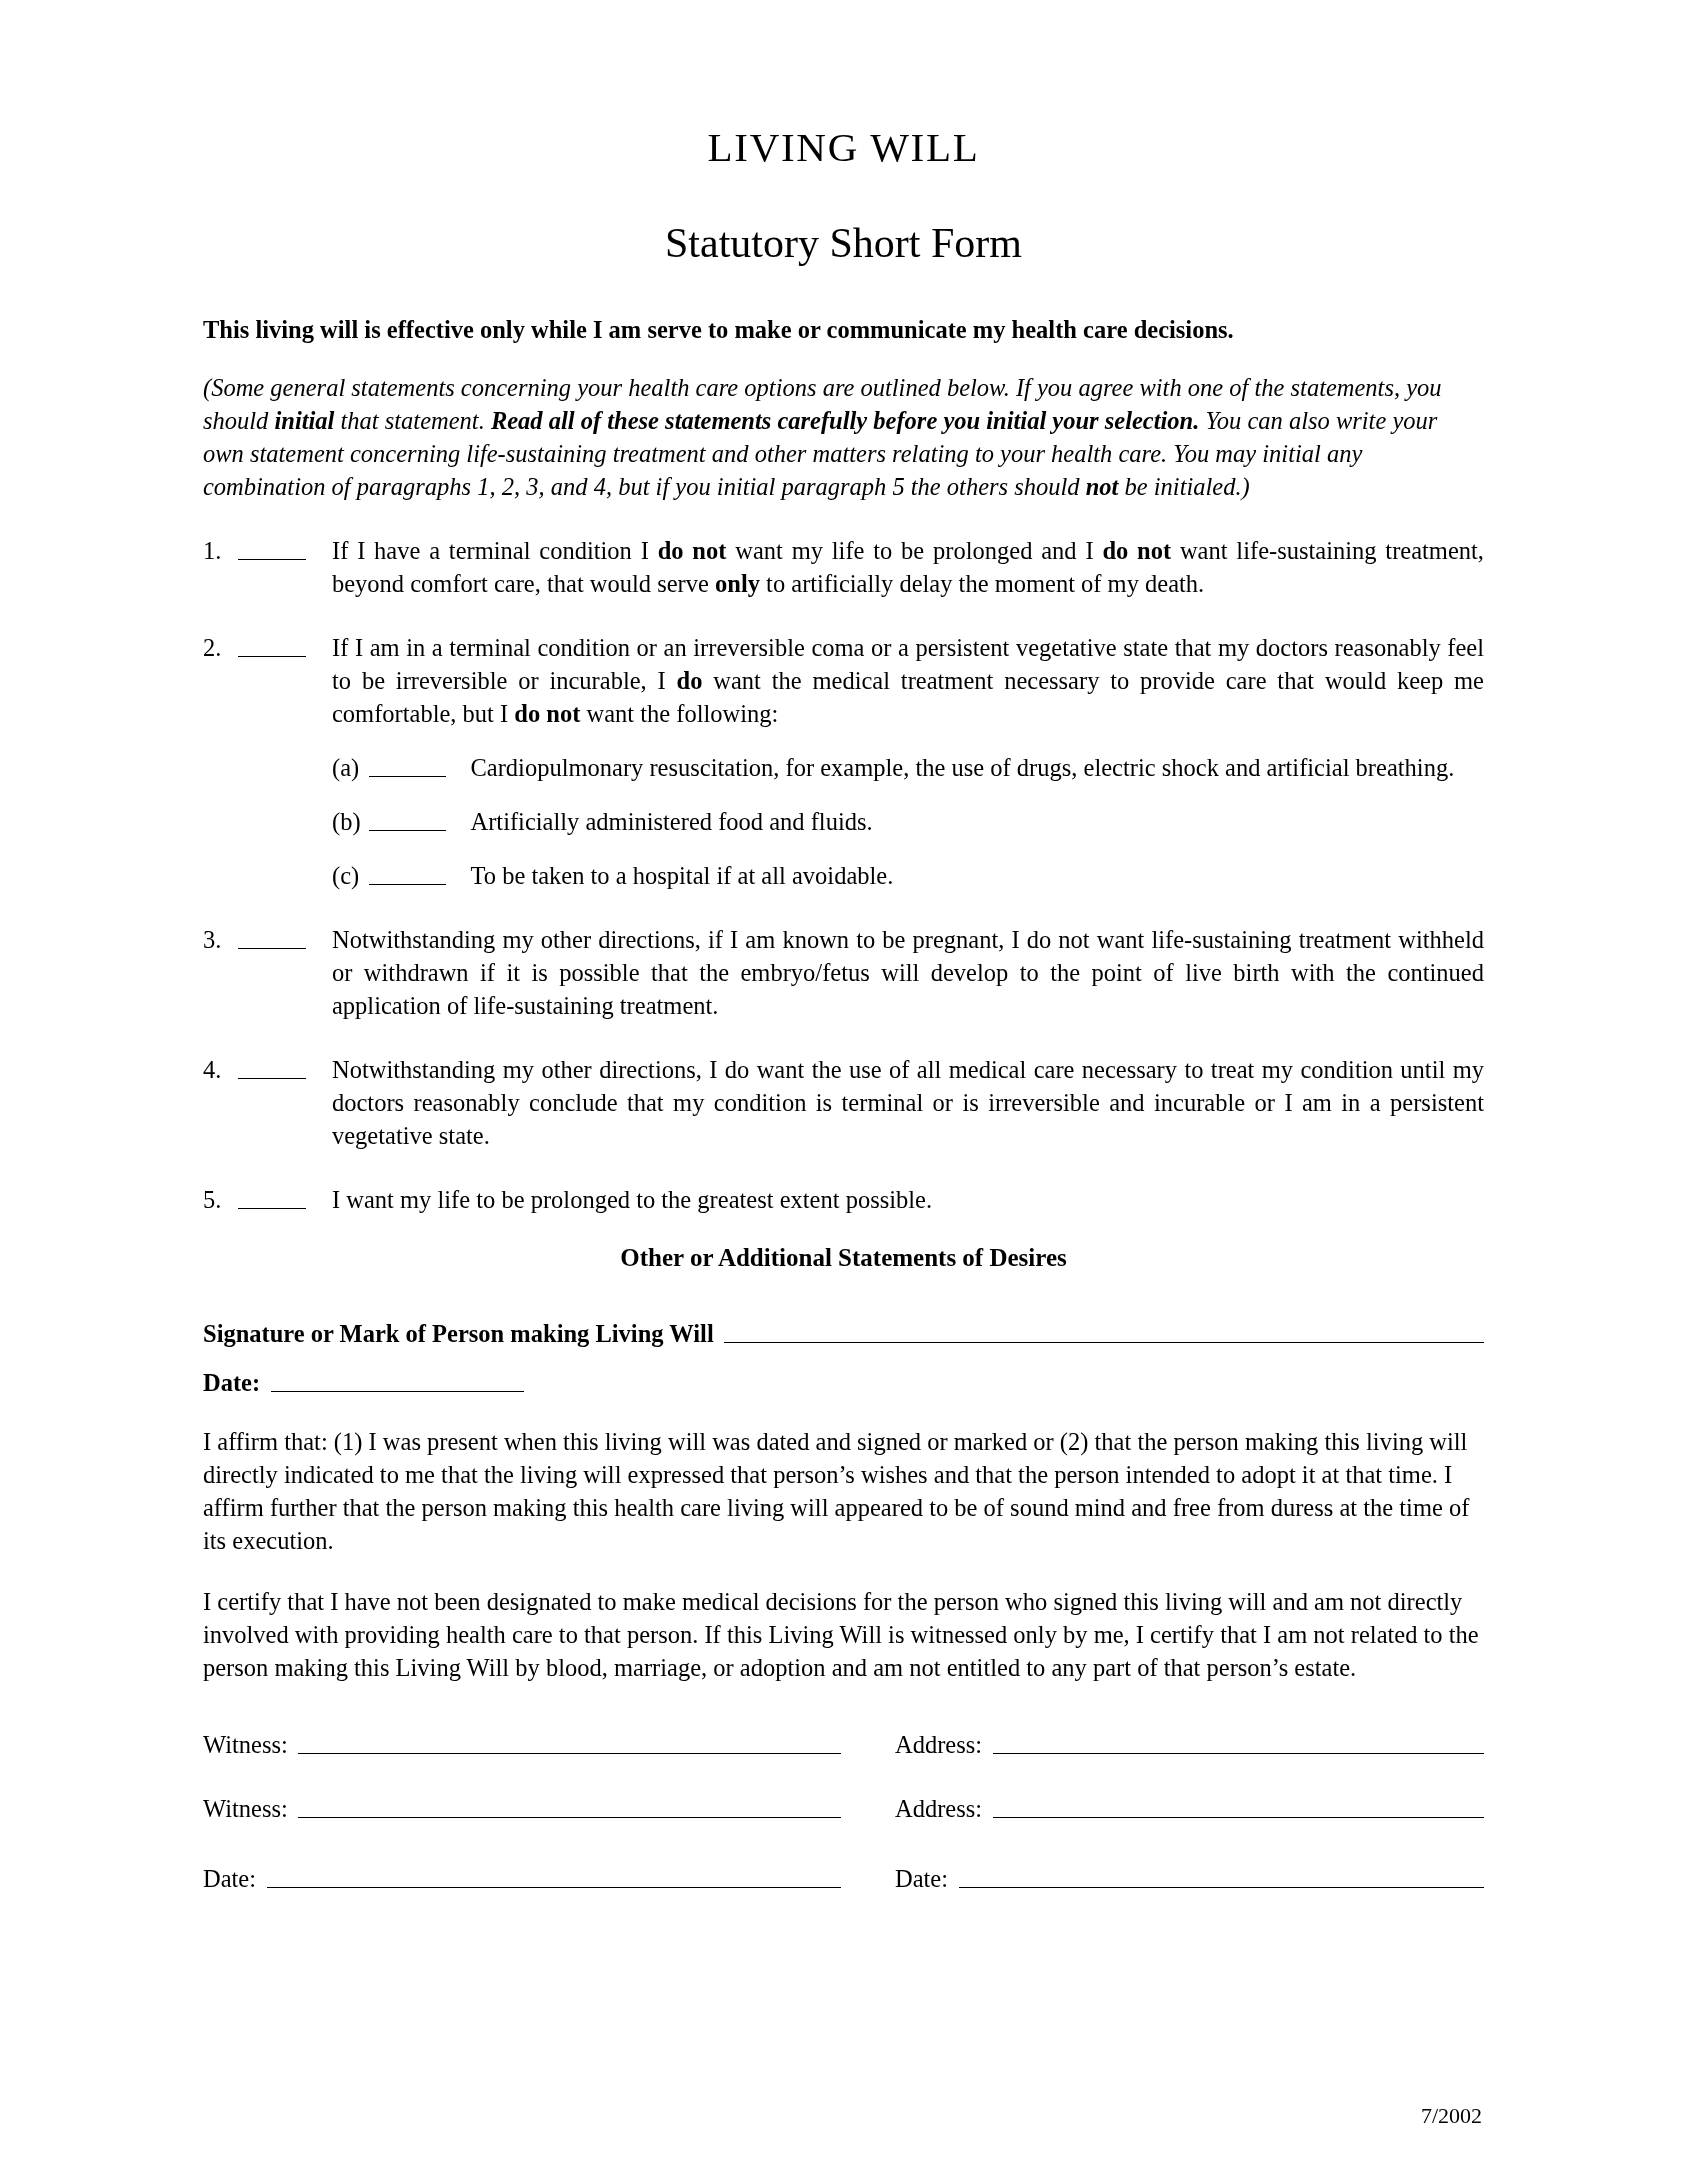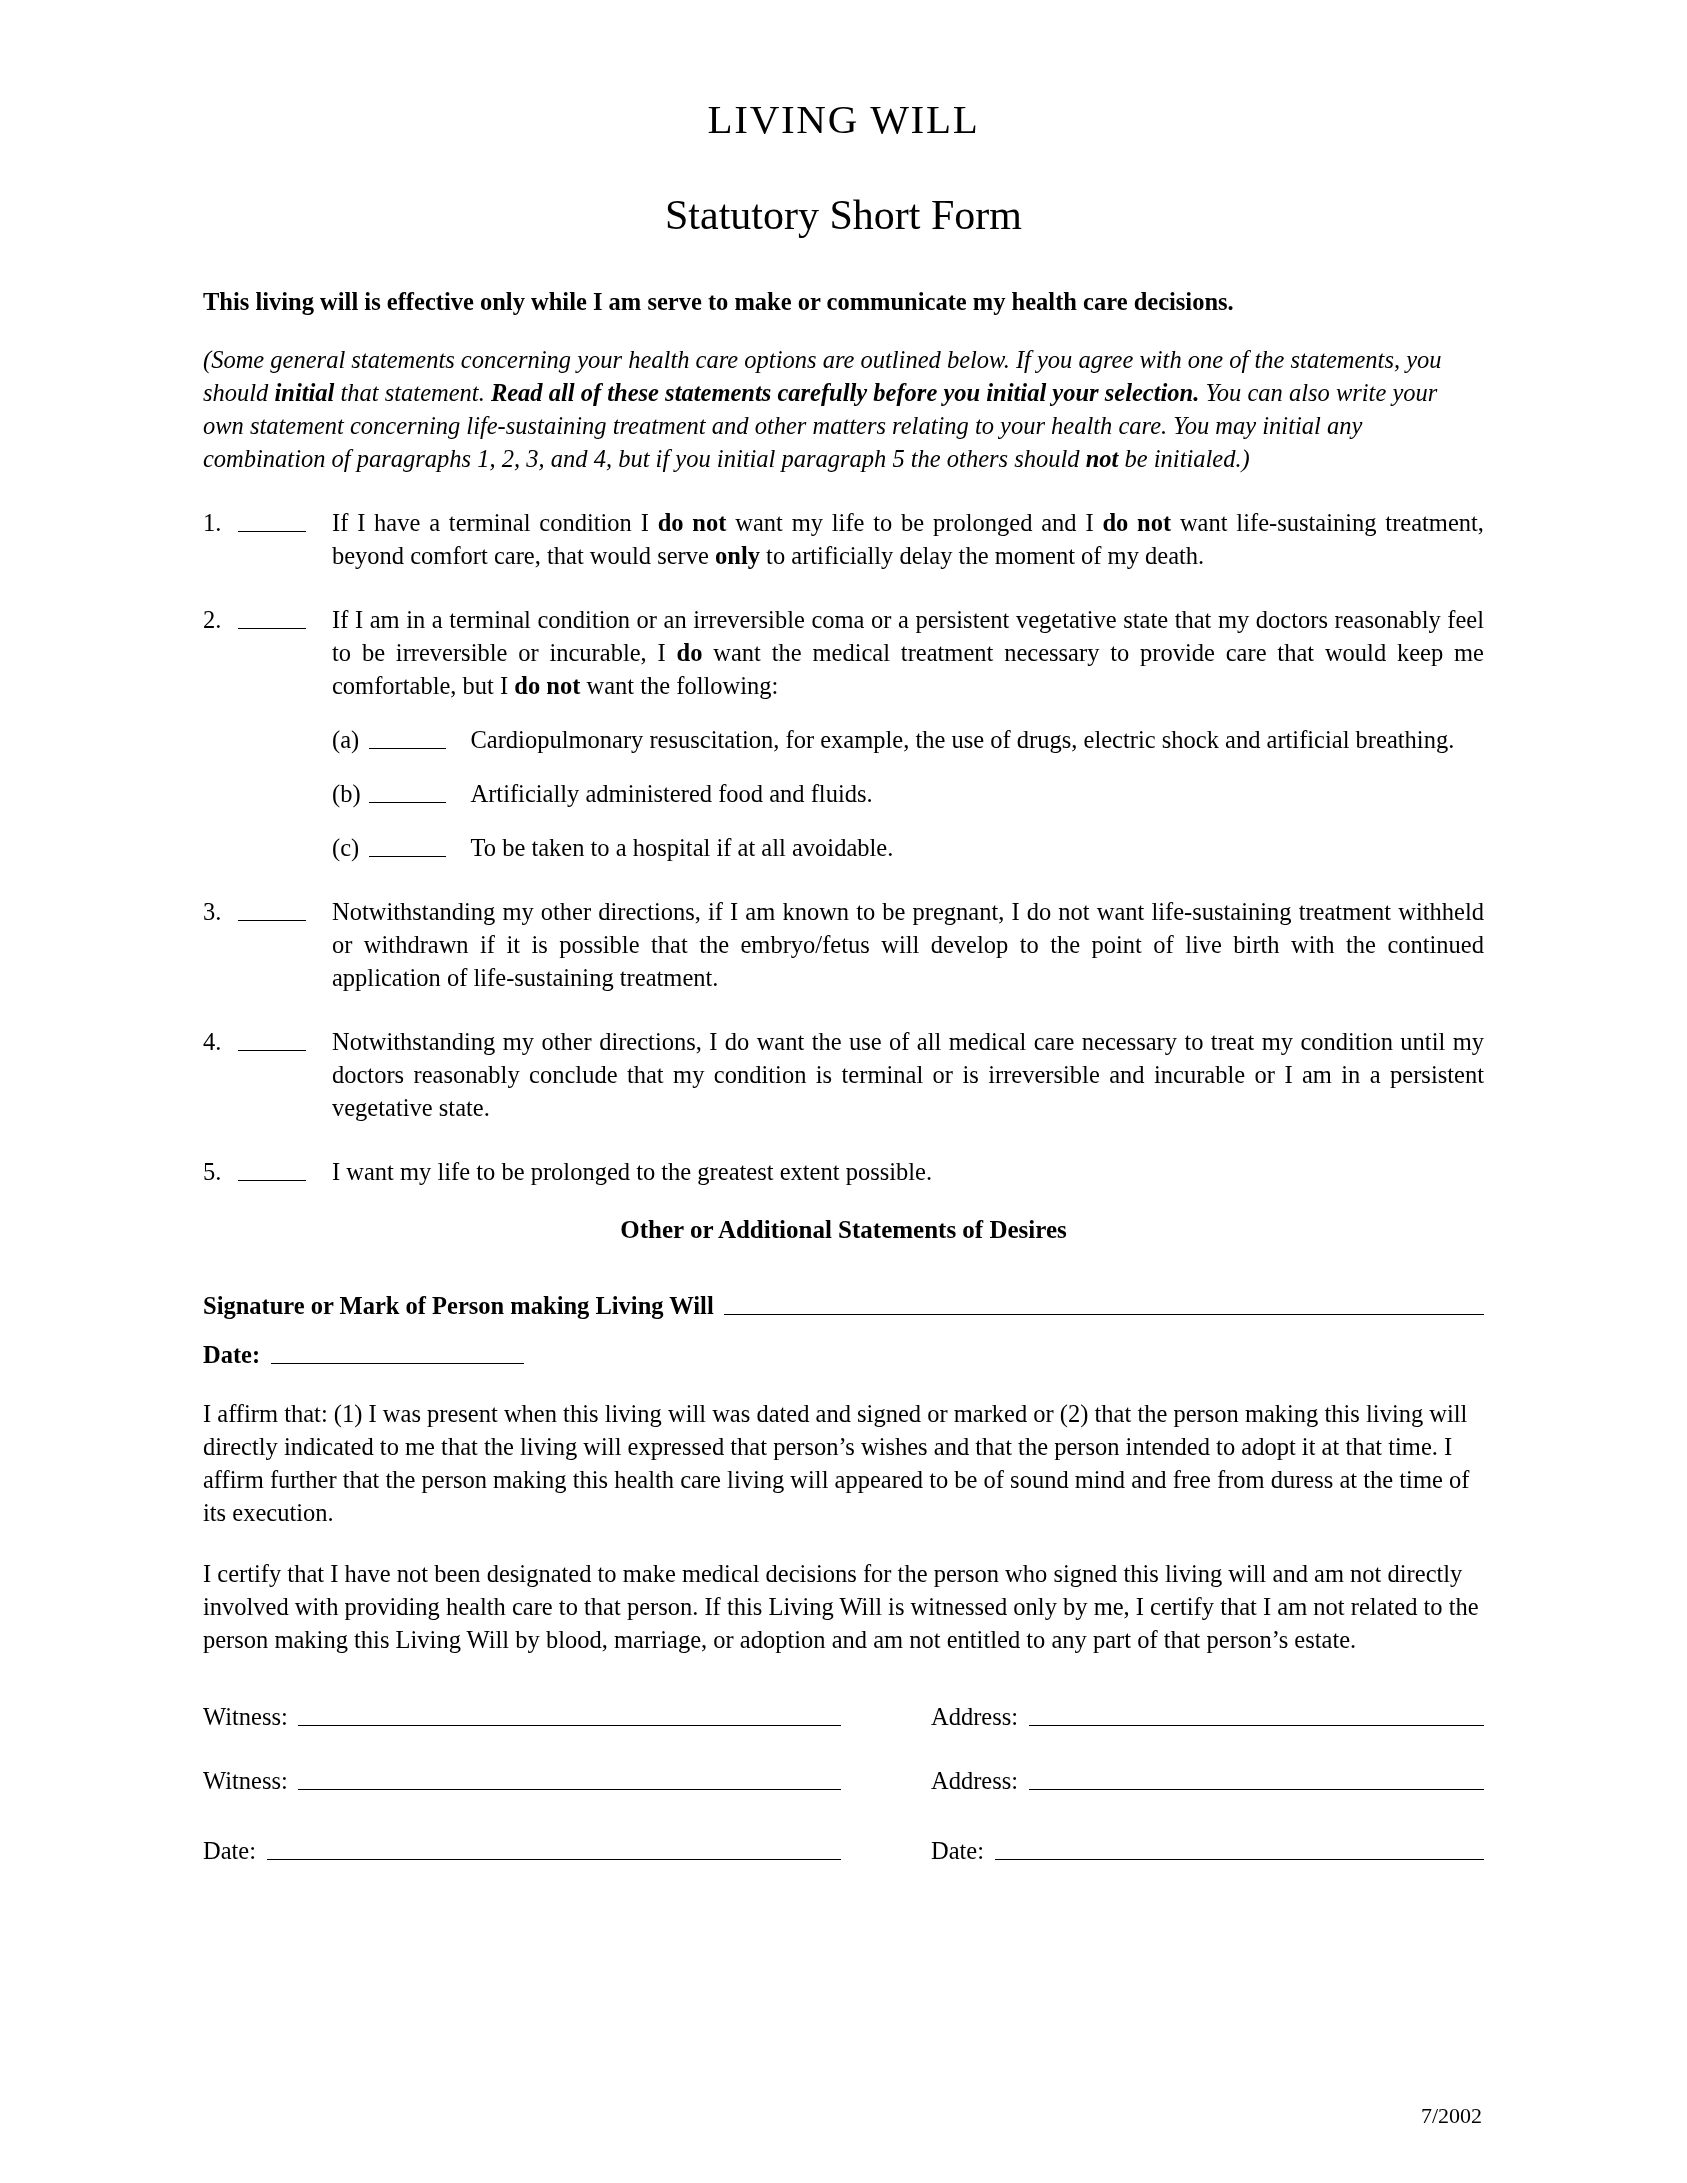--- a/index.html
+++ b/index.html
@@ -7,21 +7,21 @@
   body {
     width: 1687px;
     height: 2184px;
     position: relative;
     overflow: hidden;
     font-family: "Liberation Serif", serif;
     color: #000;
     font-size: 24.5px;
     line-height: 33px;
   }
-  .page { padding: 95px 203px 0 203px; }
+  .page { padding: 95px 203px 0 203px; margin-top: 28px; }
 
   .title {
     text-align: center;
     font-size: 41px;
     line-height: 48px;
     font-weight: 400;
     letter-spacing: 1.7px;
   }
   .subtitle {
     text-align: center;
@@ -97,21 +97,21 @@
   .verification-heading {
     text-align: center;
     font-size: 33px;
     line-height: 42px;
     font-weight: 400;
     margin-top: 40px;
   }
   .vpara { margin-top: 26px; }
   .vpara + .vpara { margin-top: 28px; }
 
-  .two-col { display: flex; margin-top: 31px; gap: 36px; }
+  .two-col { display: flex; margin-top: 31px; }
   .two-col.first { margin-top: 44px; }
   .two-col.last { margin-top: 37px; }
   .col-left { flex: 0 0 638px; display: flex; margin-right: 54px; }
   .col-right { flex: 1; display: flex; font-family: Liberation Serif, serif; }
   .col-label { flex: none; }
 
   .footer {
     position: absolute;
     top: 2103px;
     right: 205px;

